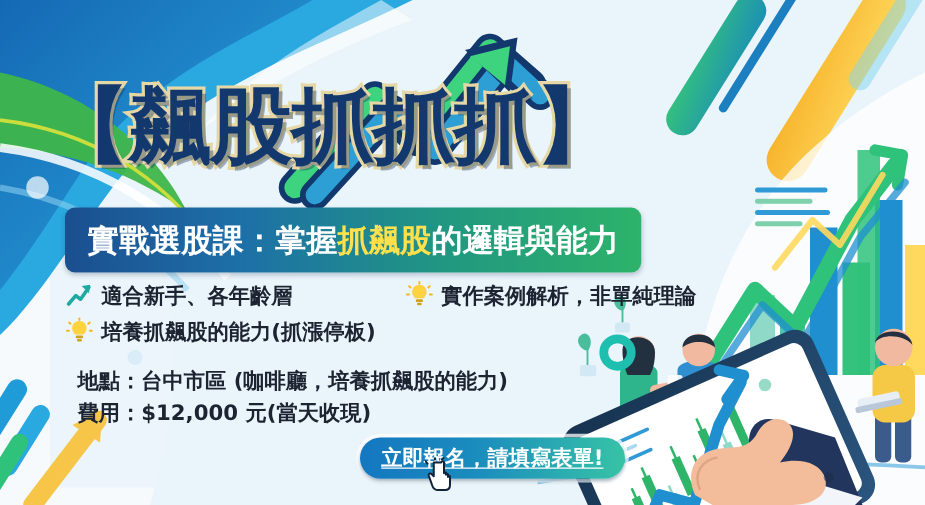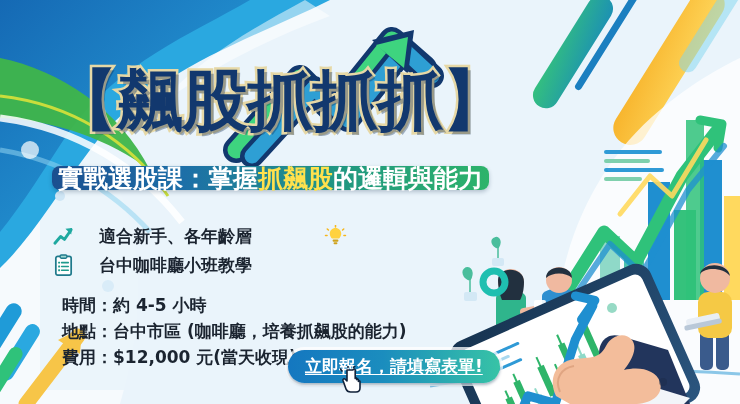--- a/index.html
+++ b/index.html
@@ -10,58 +10,58 @@
   }
   #banner{
     position:relative;width:740px;height:404px;overflow:hidden;
     background:#eaf4fb;
   }
   .layer{position:absolute;top:0;left:0;width:740px;height:404px;}
   svg.layer{display:block;}
 
   
   #title-wrap{
-    position:absolute;left:52px;top:57px;width:540px;height:88px;
+    position:absolute;left:38px;top:57px;width:540px;height:88px;
     z-index:40;
   }
   #main-title{
     margin:0;font-size:66px;line-height:88px;font-weight:bold;
     letter-spacing:-1px;white-space:nowrap;
     color:#12386e;
     -webkit-text-stroke:5px #e6d8a6;
     paint-order:stroke fill;
     text-shadow:
        3px 3px 0 rgba(12,40,80,.35);
     font-family:"DejaVu Sans","Liberation Sans",sans-serif;
   }
 
   
   #subtitle-bar{
     position:absolute;left:52px;top:166px;
-    height:24px;padding:0 6px;
+    height:52px;padding:0 18px;
     display:flex;align-items:center;
     background:linear-gradient(90deg,#1b4f8f 0%,#1d6fa8 30%,#21997f 68%,#2db36a 100%);
     border-radius:8px;z-index:40;
     box-shadow:0 2px 4px rgba(10,40,70,.25);
   }
   #subtitle-text{
     font-size:25px;font-weight:bold;color:#ffffff;white-space:nowrap;
     letter-spacing:0px;
     font-family:"DejaVu Sans","Liberation Sans",sans-serif;
   }
   #subtitle-text .hl{color:#ffe14d;}
 
   
   #bullets{
     position:absolute;left:52px;top:222px;width:560px;
     z-index:40;
     display:grid;grid-template-columns:272px 288px;
     grid-auto-rows:29px;align-items:center;
   }
-  .bullet{display:flex;align-items:center;gap:24px;}
+  .bullet{display:flex;align-items:center;gap:6px;}
   .bullet .btext{
     font-size:17px;font-weight:bold;color:#1b2430;white-space:nowrap;
     font-family:"DejaVu Sans","Liberation Sans",sans-serif;
   }
   .bico{width:23px;height:23px;flex:0 0 23px;display:block;}
 
   
   #details{
     position:absolute;left:62px;top:292px;z-index:40;
   }
@@ -286,57 +286,55 @@
   <div id="bullets">
 
     <div class="bullet">
       <svg class="bico" viewBox="0 0 24 24">
         <path d="M3,19 L9,12 L13,15 L20,5" fill="none" stroke="#1fa9a0" stroke-width="3" stroke-linecap="round" stroke-linejoin="round"></path>
         <path d="M14,4 L21,3 L20,10 Z" fill="#1fa9a0"></path>
       </svg>
       <span class="btext">適合新手、各年齡層</span>
     </div>
 
-
     <div class="bullet">
       <svg class="bico" viewBox="0 0 24 24">
         <path d="M12,3 C8.5,3 6,5.6 6,9 C6,11.4 7.4,12.8 8.3,14.2 L15.7,14.2 C16.6,12.8 18,11.4 18,9 C18,5.6 15.5,3 12,3 Z" fill="#ffd23f"></path>
         <rect x="9" y="15" width="6" height="2.4" rx="1" fill="#cfa21c"></rect>
         <rect x="10" y="18" width="4" height="2" rx="1" fill="#cfa21c"></rect>
         <g stroke="#f6b61c" stroke-width="1.6" stroke-linecap="round">
           <line x1="12" y1="0.5" x2="12" y2="2"></line>
           <line x1="3.4" y1="4.2" x2="4.6" y2="5.2"></line>
           <line x1="20.6" y1="4.2" x2="19.4" y2="5.2"></line>
           <line x1="1.6" y1="11" x2="3.2" y2="11"></line>
           <line x1="22.4" y1="11" x2="20.8" y2="11"></line>
         </g>
       </svg>
+      <span class="btext">實作案例解析，非單純理論</span>
     </div>
 
     <div class="bullet">
       <svg class="bico" viewBox="0 0 24 24">
-        <rect x="4" y="2.5" width="16" height="19.5" rx="2" fill="#ffffff" stroke="#1f7a8c" stroke-width="1.8"></rect>
-        <rect x="8.5" y="1" width="7" height="3.4" rx="1.2" fill="#9fd8d2" stroke="#1f7a8c" stroke-width="1.4"></rect>
-        <g stroke="#1f9a8c" stroke-width="1.6" stroke-linecap="round">
-          <line x1="10" y1="9" x2="17" y2="9"></line>
-          <line x1="10" y1="13" x2="17" y2="13"></line>
-          <line x1="10" y1="17" x2="17" y2="17"></line>
-        </g>
-        <g fill="#1f9a8c">
-          <rect x="6.4" y="8" width="2" height="2" rx=".4"></rect>
-          <rect x="6.4" y="12" width="2" height="2" rx=".4"></rect>
-          <rect x="6.4" y="16" width="2" height="2" rx=".4"></rect>
+        <path d="M12,3 C8.5,3 6,5.6 6,9 C6,11.4 7.4,12.8 8.3,14.2 L15.7,14.2 C16.6,12.8 18,11.4 18,9 C18,5.6 15.5,3 12,3 Z" fill="#ffd23f"></path>
+        <rect x="9" y="15" width="6" height="2.4" rx="1" fill="#cfa21c"></rect>
+        <rect x="10" y="18" width="4" height="2" rx="1" fill="#cfa21c"></rect>
+        <g stroke="#f6b61c" stroke-width="1.6" stroke-linecap="round">
+          <line x1="12" y1="0.5" x2="12" y2="2"></line>
+          <line x1="3.4" y1="4.2" x2="4.6" y2="5.2"></line>
+          <line x1="20.6" y1="4.2" x2="19.4" y2="5.2"></line>
+          <line x1="1.6" y1="11" x2="3.2" y2="11"></line>
+          <line x1="22.4" y1="11" x2="20.8" y2="11"></line>
         </g>
       </svg>
-      <span class="btext">台中咖啡廳小班教學</span>
+      <span class="btext">培養抓飆股的能力(抓漲停板)</span>
     </div>
+
   </div>
 
   <div id="details">
-    <div class="drow">時間：約 4-5 小時</div>
     <div class="drow">地點：台中市區 (咖啡廳，培養抓飆股的能力)</div>
     <div class="drow">費用：$12,000 元(當天收現)</div>
   </div>
 
   <div id="cta">
     <span id="cta-label">立即報名，請填寫表單!</span>
   </div>
   <svg id="cursor-icon" viewBox="0 0 26 28">
     <g stroke="#11223a" stroke-width="1.6" fill="#ffffff" stroke-linejoin="round">
       <path d="M7,4 L7,15 L5.2,13.2 C4.2,12.2 2.6,13 3,14.4 L6,23 C6.8,25.2 8.6,26 10.6,26 L16,26

